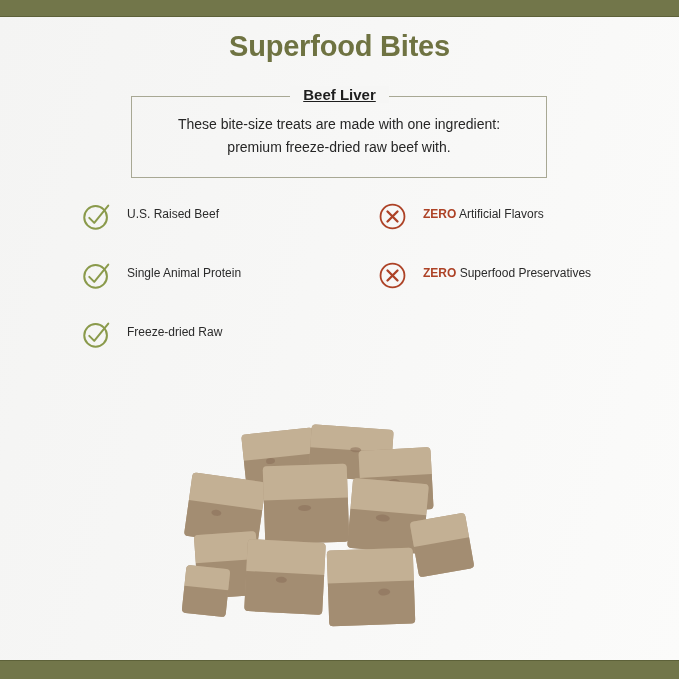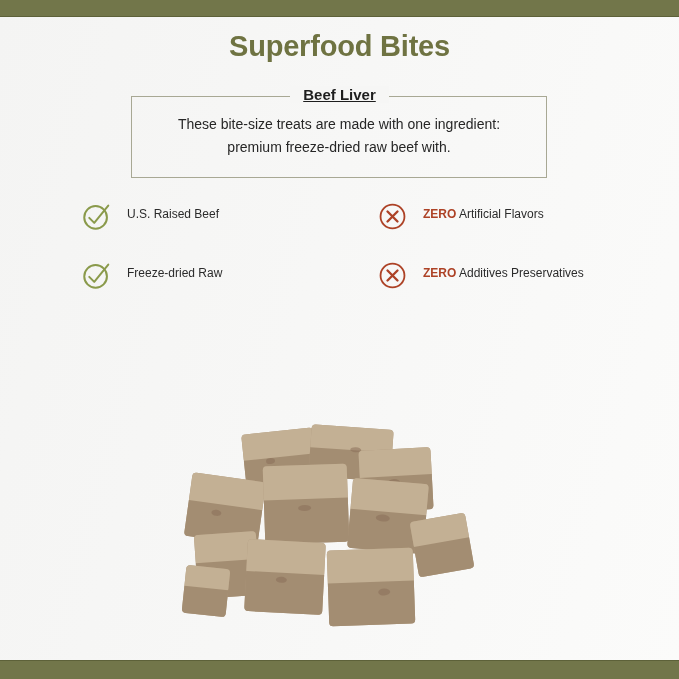--- a/index.html
+++ b/index.html
@@ -110,20 +110,29 @@
         </span>
         <span class="row-text">U.S. Raised Beef</span>
       </div>
       <div class="row">
         <span class="icon">
           <svg viewBox="0 0 32 32" width="29" height="29">
             <circle cx="15" cy="17" r="12.5" fill="none" stroke="#8a9a4b" stroke-width="2.2"></circle>
             <path d="M8 17.5 L13.5 23 L29 4" fill="none" stroke="#8a9a4b" stroke-width="2.2" stroke-linecap="round" stroke-linejoin="round"></path>
           </svg>
         </span>
+        <span class="row-text">Single Animal Protein</span>
+      </div>
+      <div class="row">
+        <span class="icon">
+          <svg viewBox="0 0 32 32" width="29" height="29">
+            <circle cx="15" cy="17" r="12.5" fill="none" stroke="#8a9a4b" stroke-width="2.2"></circle>
+            <path d="M8 17.5 L13.5 23 L29 4" fill="none" stroke="#8a9a4b" stroke-width="2.2" stroke-linecap="round" stroke-linejoin="round"></path>
+          </svg>
+        </span>
         <span class="row-text">Freeze-dried Raw</span>
       </div>
     </div>
 
     <div class="col col-right">
       <div class="row">
         <span class="icon">
           <svg viewBox="0 0 32 32" width="29" height="29">
             <circle cx="16" cy="16" r="13.2" fill="none" stroke="#ad4226" stroke-width="2"></circle>
             <path d="M10.5 10.5 L21.5 21.5 M21.5 10.5 L10.5 21.5" stroke="#ad4226" stroke-width="2.6" stroke-linecap="round"></path>
@@ -131,21 +140,21 @@
         </span>
         <span class="row-text"><b class="zero">ZERO</b> <span>Artificial Flavors</span></span>
       </div>
       <div class="row">
         <span class="icon">
           <svg viewBox="0 0 32 32" width="29" height="29">
             <circle cx="16" cy="16" r="13.2" fill="none" stroke="#ad4226" stroke-width="2"></circle>
             <path d="M10.5 10.5 L21.5 21.5 M21.5 10.5 L10.5 21.5" stroke="#ad4226" stroke-width="2.6" stroke-linecap="round"></path>
           </svg>
         </span>
-        <span class="row-text"><b class="zero">ZERO</b> <span>Additives Preservatives</span></span>
+        <span class="row-text"><b class="zero">ZERO</b> <span>Superfood Preservatives</span></span>
       </div>
     </div>
 
   </div>
 
   <div class="photo">
     <div class="pile">
       <div class="cube" style="left:62px;  top:6px;   width:72px; height:58px; transform:rotate(-6deg);">
         <div class="top"></div>
           <div class="side"></div>

